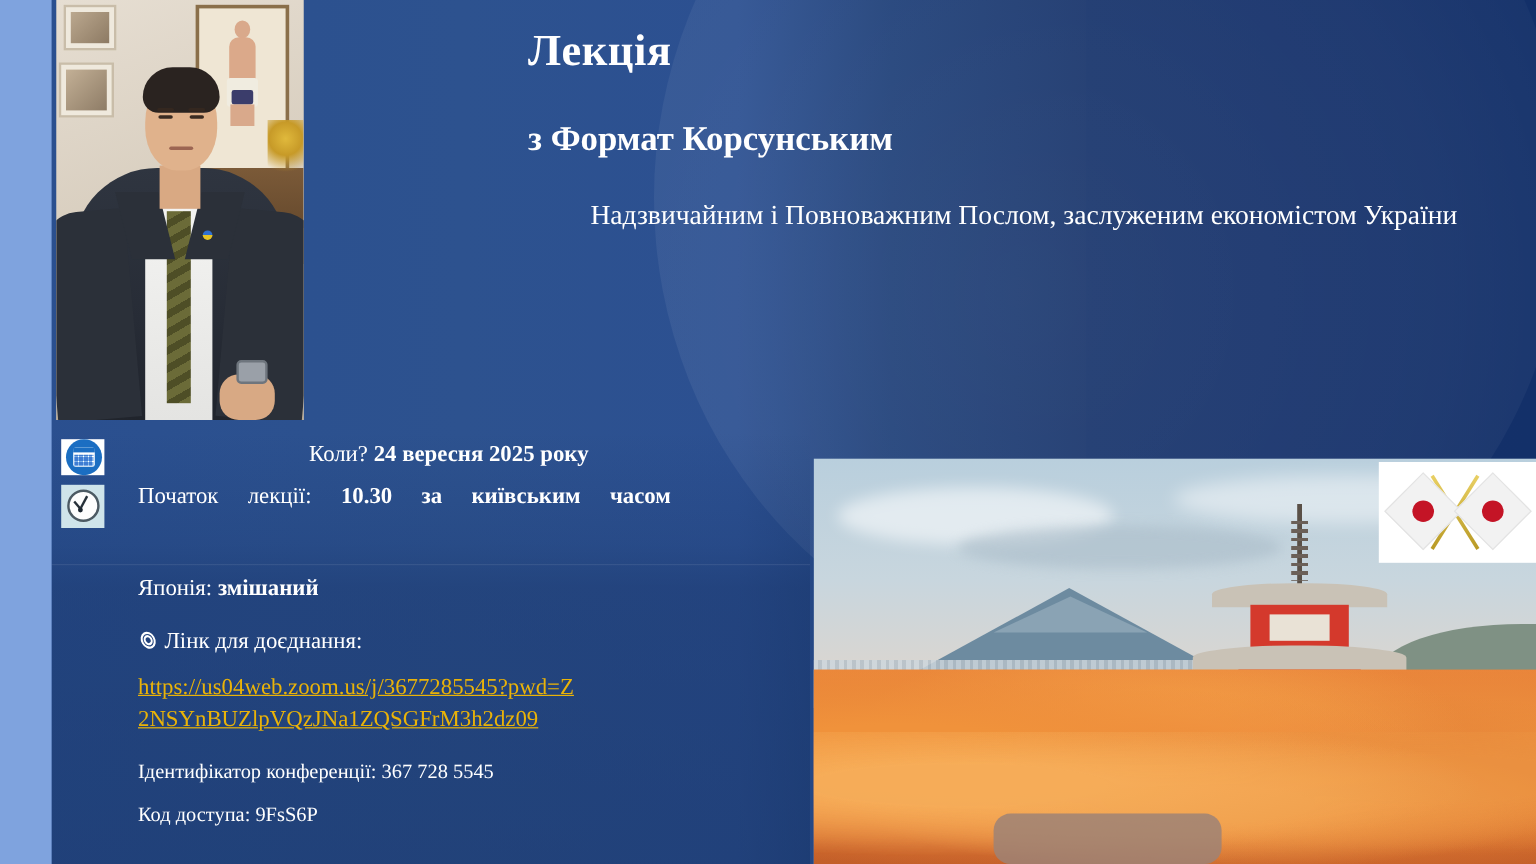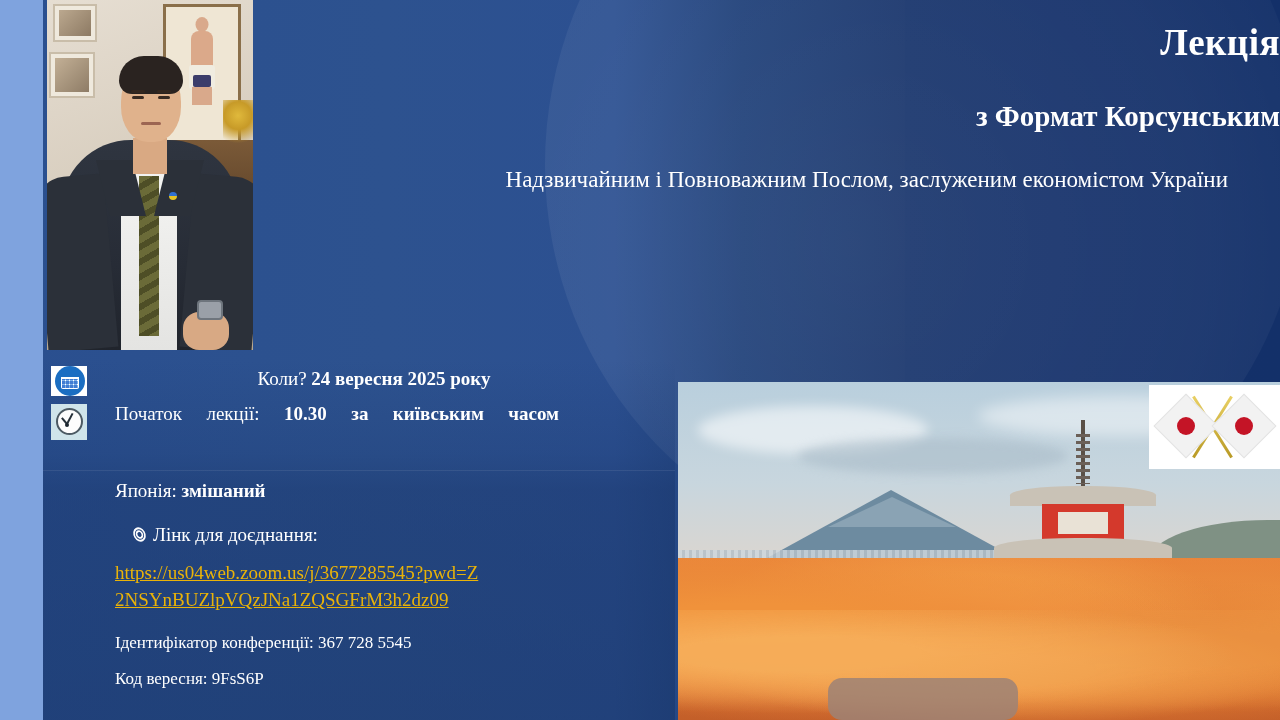--- a/index.html
+++ b/index.html
@@ -77,21 +77,21 @@
   .ph-eyeL{position:absolute;left:85px;top:96px;width:12px;height:3px;border-radius:2px;background:#3a2b22;}
   .ph-eyeR{position:absolute;left:111px;top:96px;width:12px;height:3px;border-radius:2px;background:#3a2b22;}
   .ph-browL{position:absolute;left:84px;top:90px;width:14px;height:3px;border-radius:2px;background:#34271f;}
   .ph-browR{position:absolute;left:110px;top:90px;width:14px;height:3px;border-radius:2px;background:#34271f;}
   .ph-mouth{position:absolute;left:94px;top:122px;width:20px;height:3px;border-radius:2px;background:#9c6552;}
   .ph-pin{position:absolute;left:122px;top:192px;width:8px;height:8px;border-radius:50%;background:linear-gradient(180deg,#2f6fd0 0%,#2f6fd0 50%,#e5c224 50%,#e5c224 100%);}
   .ph-watch{position:absolute;left:150px;top:300px;width:22px;height:16px;border-radius:4px;background:#9aa0a8;border:2px solid #6e757d;}
   .ph-hand{position:absolute;left:136px;top:312px;width:46px;height:38px;border-radius:16px;background:#d8a984;}
 
   
-  .title-block{position:absolute;left:440px;top:0;width:840px;height:370px;text-align:right;color:#ffffff;}
+  .title-block{position:absolute;left:440px;top:0;width:840px;height:370px;text-align:left;color:#ffffff;}
   .t-lekcia{margin:0;padding-top:22px;font-size:37px;font-weight:bold;letter-spacing:.5px;line-height:1.15;}
   .t-with{margin:0;padding-top:34px;font-size:29px;font-weight:bold;line-height:1.2;}
   .t-role{margin:0;padding-top:32px;font-size:23px;font-weight:normal;line-height:1.32;padding-left:52px;padding-right:52px;}
   .t-topic{margin:0;padding-top:30px;font-size:32px;font-weight:bold;line-height:1.28;padding-left:50px;padding-right:50px;}
 
   
   .info{position:absolute;left:43px;top:362px;width:600px;color:#ffffff;}
   .ic-cal{
     position:absolute;left:8px;top:4px;width:36px;height:30px;background:#ffffff;
   }
@@ -107,21 +107,21 @@
   .ic-clock .face{position:absolute;left:5px;top:4px;width:27px;height:27px;border-radius:50%;background:#fdfdfd;border:2px solid #4c5a63;box-sizing:border-box;}
   .ic-clock .hh{position:absolute;left:15px;top:12px;width:2px;height:8px;background:#263039;transform-origin:bottom center;transform:rotate(-40deg);}
   .ic-clock .mm{position:absolute;left:15px;top:8px;width:2px;height:12px;background:#263039;transform-origin:bottom center;transform:rotate(28deg);}
   .ic-clock .dot{position:absolute;left:14px;top:19px;width:4px;height:4px;border-radius:50%;background:#1c2630;}
 
   .line{margin:0;padding:0 10px 0 72px;font-size:19px;line-height:1.38;}
   .line.l-when{padding-top:4px;text-align:center;}
   .line.l-start{padding-top:9px;text-align:justify;padding-right:84px;}
   .line.l-start::after{content:"";display:inline-block;width:100%;}
   .line.l-format{padding-top:24px;}
-  .line.l-linklabel{padding-top:18px;margin-left:16px;}
+  .line.l-linklabel{padding-top:18px;}
   .line.l-url{padding-top:12px;padding-right:160px;word-break:break-all;}
   .line.l-id{padding-top:17px;font-size:17px;}
   .line.l-pass{padding-top:13px;font-size:17px;}
   .b{font-weight:bold;}
   .url{color:#eab308;text-decoration:underline;font-size:19px;line-height:1.42;}
   .ic-clip{display:inline-block;width:20px;height:20px;vertical-align:-4px;margin-right:2px;position:relative;}
   .ic-clip .o1{position:absolute;left:1px;top:2px;width:15px;height:15px;border:2px solid #ffffff;border-radius:50%;transform:rotate(-30deg) scaleX(.78);box-sizing:border-box;}
   .ic-clip .o2{position:absolute;left:4px;top:5px;width:9px;height:9px;border:2px solid #ffffff;border-radius:50%;transform:rotate(-30deg) scaleX(.78);box-sizing:border-box;}
 
   
@@ -266,21 +266,21 @@
 
     <p class="line l-linklabel">
       <span class="ic-clip"><span class="o1"></span><span class="o2"></span></span><span>Лінк для доєднання:</span>
     </p>
 
     <p class="line l-url">
       <a class="url" href="#">https://us04web.zoom.us/j/3677285545?pwd=Z2NSYnBUZlpVQzJNa1ZQSGFrM3h2dz09</a>
     </p>
 
     <p class="line l-id">Ідентифікатор конференції: 367 728 5545</p>
-    <p class="line l-pass">Код вересня: 9FsS6P</p>
+    <p class="line l-pass">Код доступа: 9FsS6P</p>
   </div>
 
   <div class="pagoda">
     <div class="pg-sky"></div>
     <div class="pg-cloud1"></div>
     <div class="pg-cloud2"></div>
     <div class="pg-cloud3"></div>
     <div class="pg-fuji"></div>
     <div class="pg-fuji2"></div>
     <div class="pg-ridge"></div>

